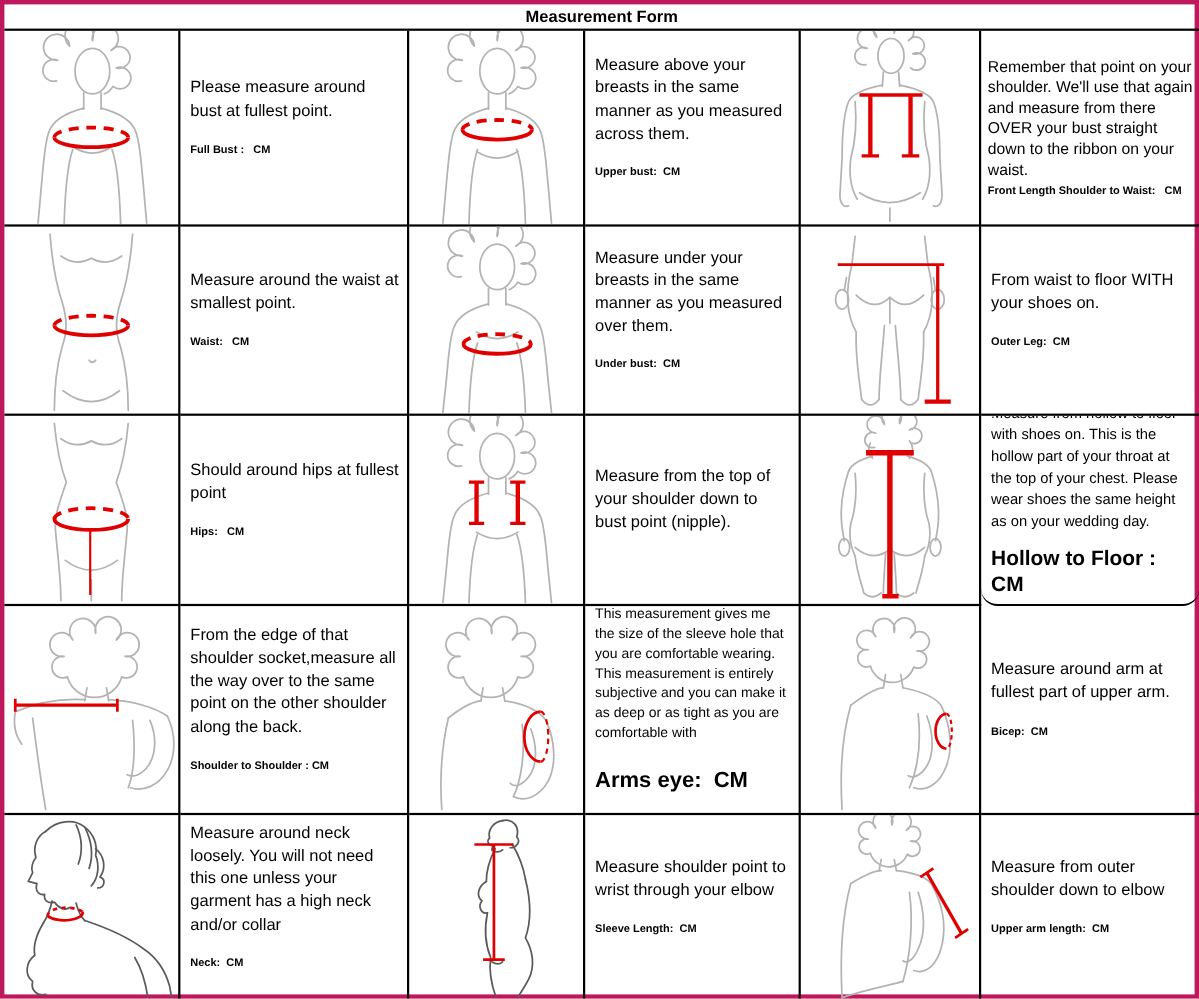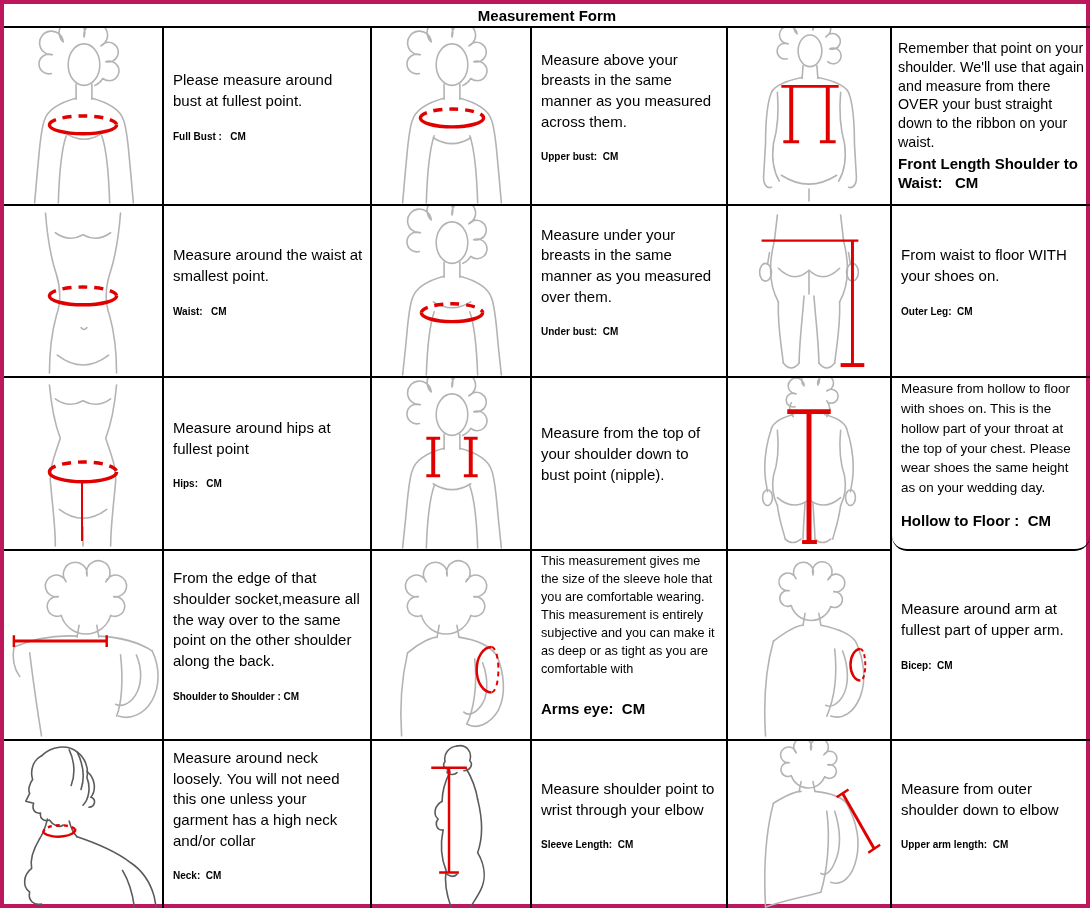--- a/index.html
+++ b/index.html
@@ -18,25 +18,25 @@
   .fig svg{width:100%;height:100%;display:block;}
   .g{stroke:#b3b3b3;fill:none;stroke-width:1.6;stroke-linecap:round;stroke-linejoin:round;}
   .gd{stroke:#5a5a5a;fill:none;stroke-width:1.6;stroke-linecap:round;stroke-linejoin:round;}
   .r{stroke:#e00000;fill:none;stroke-linecap:butt;}
   .txt{display:flex;flex-direction:column;justify-content:center;
     padding:6px 6px 24px 9px;font-size:15px;line-height:1.38;}
   .para{white-space:pre-wrap;}
   .lbl{font-weight:bold;margin-top:18px;white-space:pre-wrap;font-size:10px;}
   .tight .lbl{margin-top:2px;}
   .snug{font-size:14.3px;line-height:1.31;padding:4px 3px 4px 6px;}
-  .snug .lbl{font-size:15px;}
+  .snug .lbl{font-size:10px;}
   .smallish{font-size:13.4px;line-height:1.47;border-radius:15px;}
-  .smallish .lbl{font-size:15px;margin-top:14px;line-height:1.2;}
+  .smallish .lbl{font-size:19px;margin-top:14px;line-height:1.2;}
   .small{font-size:12.7px;line-height:1.42;}
-  .small .lbl{font-size:15px;margin-top:20px;}
+  .small .lbl{font-size:20px;margin-top:20px;}
 </style>
 </head>
 <body>
 
 <div class="form">
 
   <div class="title">Measurement Form</div>
 
   <div class="row">
     <div class="cell fig">
@@ -158,21 +158,21 @@
         <path class="g" d="M46,4 C48,26 51,42 57,58 C51,76 46,88 47,102 C49,126 52,146 52,167"></path>
         <path class="g" d="M114,4 C112,26 109,42 103,58 C109,76 114,88 113,102 C111,126 108,146 108,167"></path>
         <path class="g" d="M56,130 Q80,148 104,130 M80,148 L80,167"></path>
         <path class="g" d="M52,18 Q66,28 80,20 M80,20 Q94,28 108,18"></path>
         <path class="r" stroke-width="3.5" d="M46,92 A34,10 0 0 0 114,92"></path>
         <path class="r" stroke-width="3.5" stroke-dasharray="9 7" d="M46,92 A34,10 0 0 1 114,92"></path>
         <path class="r" stroke-width="2" d="M79,102 L79,162"></path>
       </svg>
     </div>
     <div class="cell txt">
-      <div class="para">Measure around hips at fullest point</div>
+      <div class="para">Should around hips at fullest point</div>
       <div class="lbl">Hips:   CM</div>
     </div>
     <div class="cell fig">
       <svg viewBox="0 0 160 171" preserveAspectRatio="xMidYMid meet">
         <path class="g" d="M48,45 a10,10 0 1 1 1,-19 a12,12 0 1 1 11,-13 a13,13 0 1 1 21,-5 a12,12 0 1 1 17,9 a10,10 0 1 1 5,16 a10,10 0 1 1 -3,17 q-3,5 -8,7"></path>
         <ellipse class="g" cx="81" cy="36" rx="16" ry="21"></ellipse>
         <path class="g" d="M73,56 L73,71 M89,56 L89,71"></path>
         <path class="g" d="M73,70 C58,74 45,80 41,92 C37,102 36,122 34,142 L31,171"></path>
         <path class="g" d="M89,70 C104,74 117,80 121,92 C125,102 126,122 128,142 L131,171"></path>
         <path class="g" d="M55,171 C56,142 58,122 63,108"></path>

